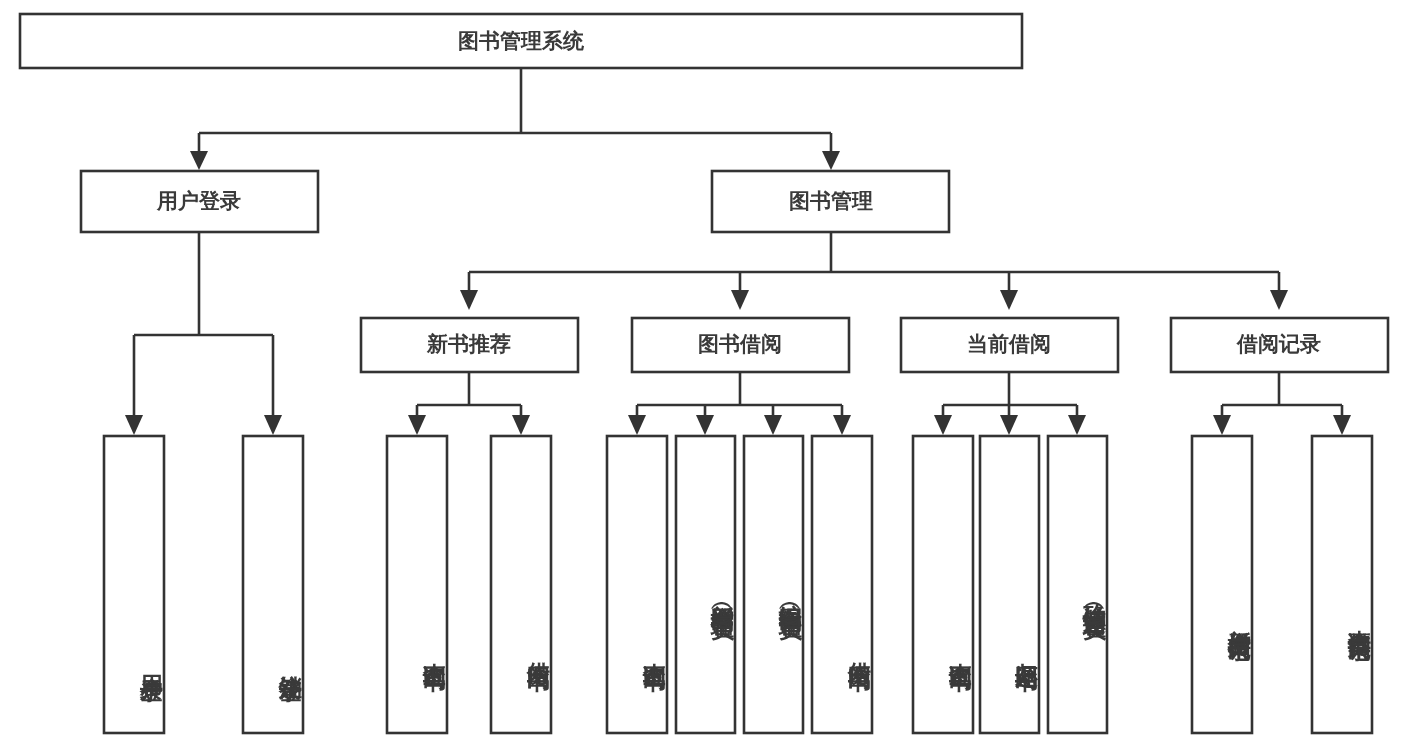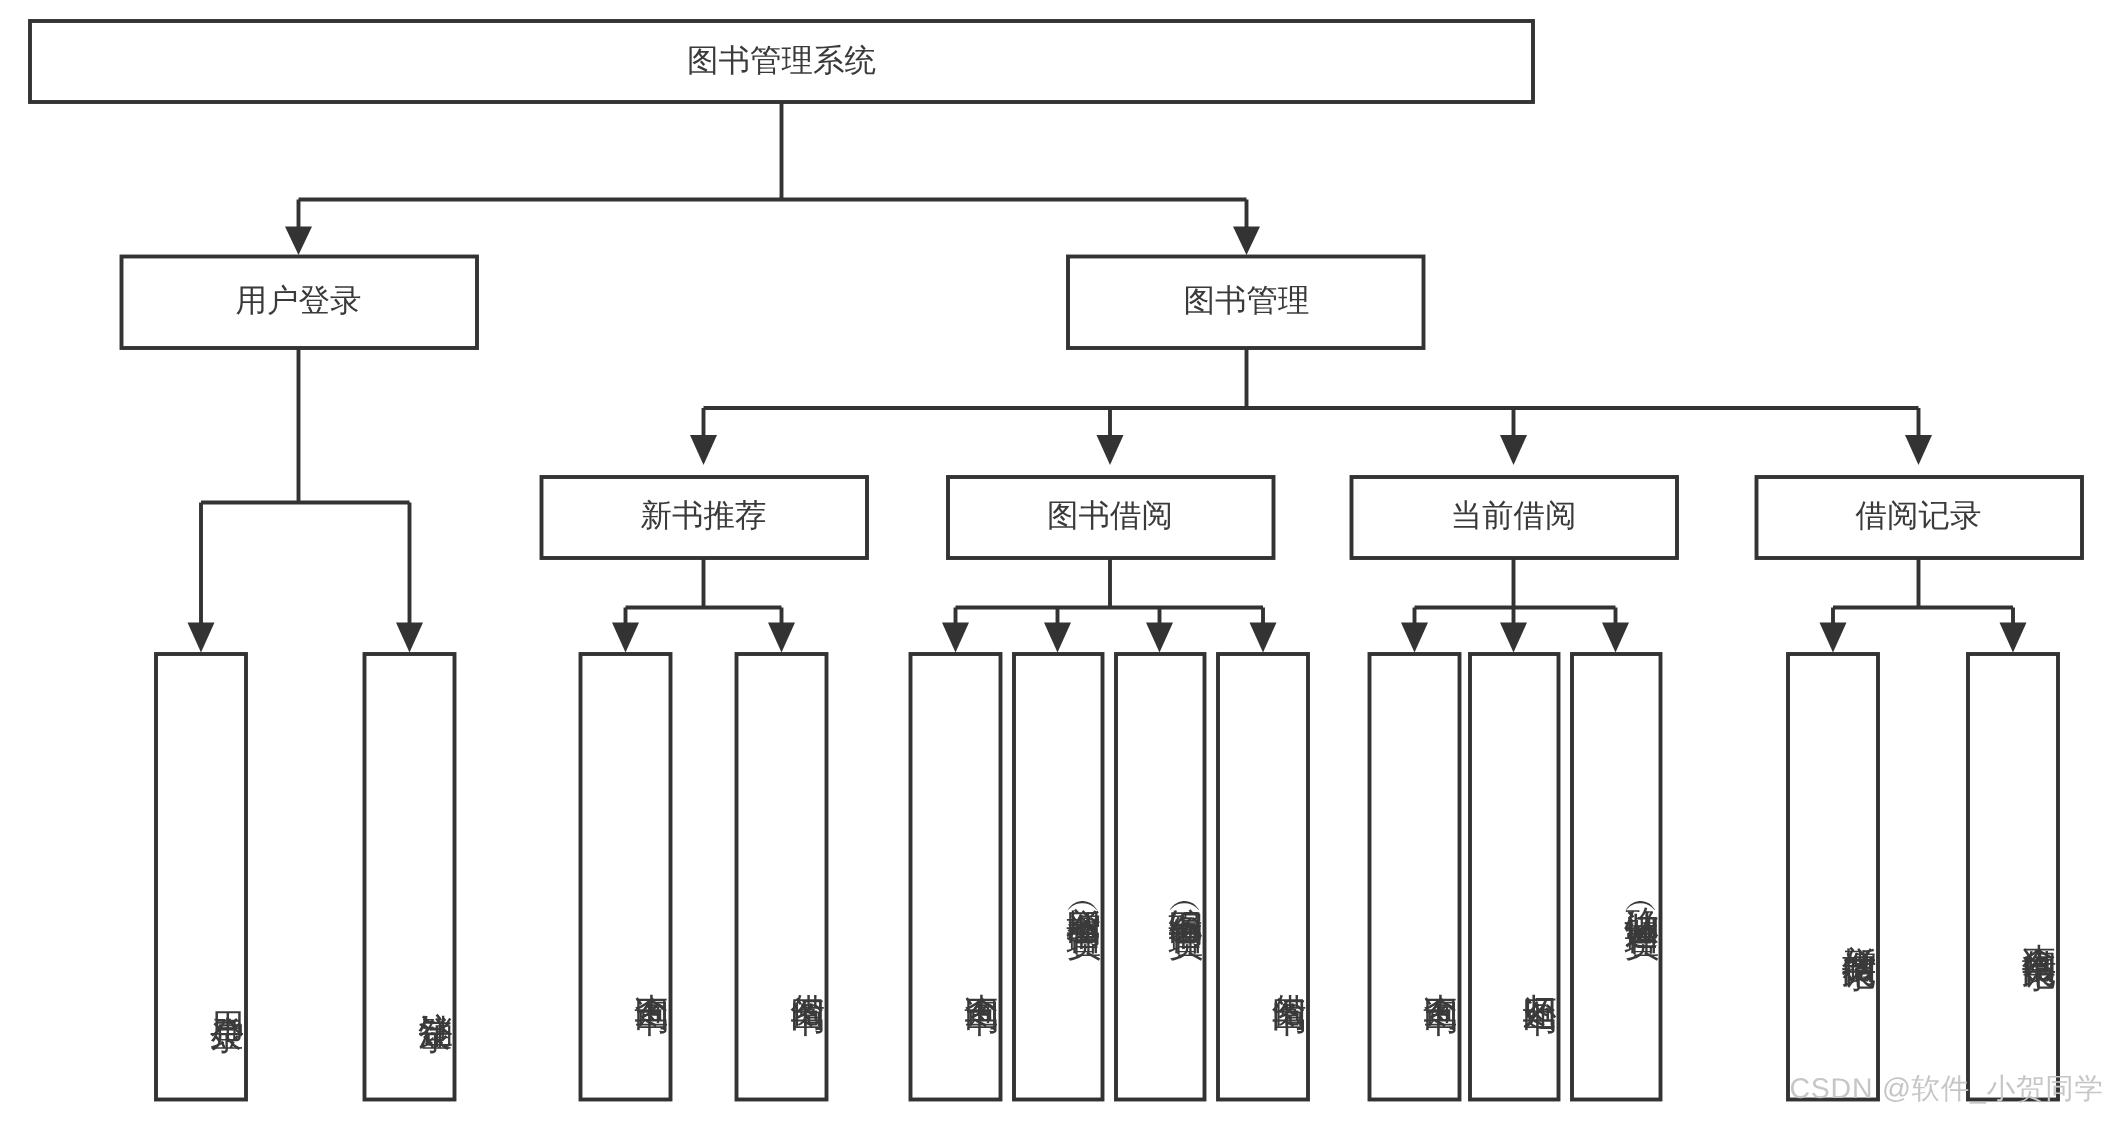--- a/index.html
+++ b/index.html
@@ -11,20 +11,21 @@
     width: 1405px;
     height: 747px;
     font-family: "Liberation Sans", "DejaVu Sans", sans-serif;
     overflow: hidden;
     position: relative;
   }
   #diagram-root {
     position: relative;
     width: 1405px;
     height: 747px;
+    font-weight: bold;
   }
   svg#tree-svg {
     position: absolute;
     top: 0;
     left: 0;
     width: 1405px;
     height: 747px;
   }
   .node-box {
     fill: #ffffff;
@@ -211,14 +212,13 @@
   <div class="leaf-label" style="left:607px; top:436px; width:60px; height:297px; padding-top:63px;">查询图书</div>
   <div class="leaf-label" style="left:676px; top:436px; width:59px; height:297px; padding-top:10px;">新增图书（管理员）</div>
   <div class="leaf-label" style="left:744px; top:436px; width:59px; height:297px; padding-top:10px;">编辑图书（管理员）</div>
   <div class="leaf-label" style="left:812px; top:436px; width:60px; height:297px; padding-top:63px;">借阅图书</div>
   <div class="leaf-label" style="left:913px; top:436px; width:60px; height:297px; padding-top:63px;">查询图书</div>
   <div class="leaf-label" style="left:980px; top:436px; width:59px; height:297px; padding-top:63px;">归还图书</div>
   <div class="leaf-label" style="left:1048px; top:436px; width:59px; height:297px; padding-top:10px;">确认归还（管理员）</div>
   <div class="leaf-label" style="left:1192px; top:436px; width:60px; height:297px; padding-top:32px;">新增借阅记录</div>
   <div class="leaf-label" style="left:1312px; top:436px; width:60px; height:297px; padding-top:32px;">查询借阅记录</div>
 
-  <div class="watermark" style="left:1193px; top:713px;">CSDN @软件_小贺同学</div>
 </div>
 
 </body></html>

